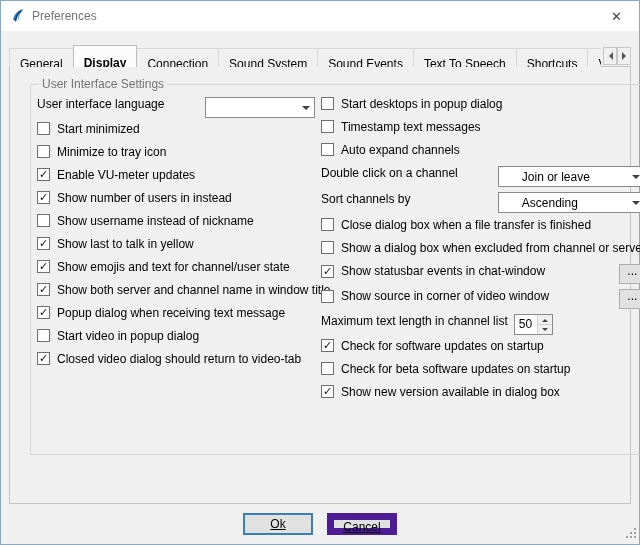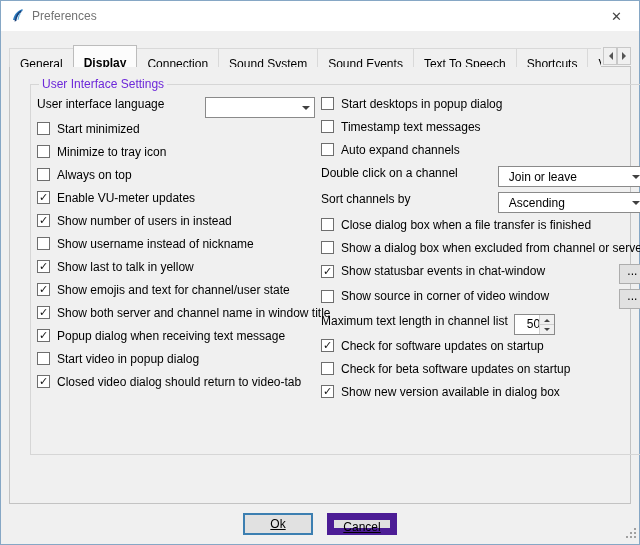--- a/index.html
+++ b/index.html
@@ -21,47 +21,47 @@
   .tab.selected { height:22px; line-height:20px; background:#fcfcfc; border-color:#bcbcbc; position:relative; z-index:2;font-weight:bold; }
   .tabscroll { position:absolute; right:0; bottom:2px; display:flex; }
   .tabscroll button { width:14px; height:18px; border:1px solid #c8c8c8; background:#f0f0f0; display:flex; align-items:center; justify-content:center; cursor:pointer; padding:0; }
   .tri-left { width:0; height:0; border:4px solid transparent; border-right-color:#555; margin-left:-3px; }
   .tri-right { width:0; height:0; border:4px solid transparent; border-left-color:#555; margin-right:-3px; }
 
   
   .pane { margin:0 8px; margin-top:-1px; border:1px solid #c3c3c3; background:#f0f0f0; height:438px; flex:none; }
 
   fieldset.groupbox { border:1px solid #d6d6d6; margin:10px 20px; height:378px; padding:4px 6px 0 6px; }
-  fieldset.groupbox legend { padding:0 3px; margin-left:2px; font-size:12px; color:#6d28d9; }
+  fieldset.groupbox legend { padding:0 3px; margin-left:2px; font-size:12px; color:#737373; }
 
   .columns { display:flex; margin-top:2px; }
   .col-left { width:278px; }
   .col-right { flex:1; margin-left:6px; }
 
   .row { display:flex; align-items:flex-start; height:23px; }
   .row.combo-row { height:26px; }
   .row.lang-row { height:25px; }
   .lbl { white-space:nowrap; }
 
   
   .check-row { cursor:pointer; }
   .cb { width:13px; height:13px; background:#fff; border:1px solid #6e6e6e; flex:none; font:bold 11px/11px "DejaVu Sans",sans-serif; text-align:center; color:#111; overflow:hidden; }
   .cb + .lbl { margin-left:7px; }
 
   
   .combo { height:21px; background:#fff; border:1px solid #8a8a8a; display:flex; align-items:center; cursor:pointer; flex:none; }
-  .combo-value { flex:1; padding:0 10px; white-space:nowrap; overflow:hidden; }
+  .combo-value { flex:1; padding:0 23px; white-space:nowrap; overflow:hidden; }
   .combo-arrow { width:17px; align-self:stretch; display:flex; align-items:center; justify-content:center; }
   .combo-arrow::after { content:""; width:0; height:0; border:4px solid transparent; border-top-color:#404040; margin-top:4px; }
   .combo.w-lang { width:110px; margin-left:auto; }
   .combo.w-right { width:148px; margin-left:auto; }
 
   
   .spin { display:inline-flex; height:21px; border:1px solid #8a8a8a; background:#fff; margin-left:6px; flex:none; }
-  .spin-value { width:22px; padding:2px 12px; }
+  .spin-value { width:22px; padding:2px 4px; }
   .spin-btns { width:15px; display:flex; flex-direction:column; border-left:1px solid #cfcfcf; }
   .spin-btns button { flex:1; border:none; background:#f0f0f0; cursor:pointer; display:flex; align-items:center; justify-content:center; padding:0; }
   .spin-btns button + button { border-top:1px solid #cfcfcf; }
   .tri-up { width:0; height:0; border:3px solid transparent; border-bottom-color:#444; margin-top:-2px; }
   .tri-down { width:0; height:0; border:3px solid transparent; border-top-color:#444; margin-bottom:-2px; }
 
   
   .more-btn { margin-left:auto; width:27px; height:20px; border:1px solid #adadad; background:#e1e1e1; font-size:12px; line-height:8px; padding-bottom:6px; cursor:pointer; flex:none; font-family:"Liberation Sans",sans-serif; }
 
   
@@ -126,24 +126,20 @@
 
           <label class="row check-row">
             <span class="cb"></span>
             <span class="lbl">Start minimized</span>
           </label>
           <label class="row check-row">
             <span class="cb"></span>
             <span class="lbl">Minimize to tray icon</span>
           </label>
           <label class="row check-row">
-            <span class="cb"></span>
-            <span class="lbl">Always on top</span>
-          </label>
-          <label class="row check-row">
             <span class="cb checked">✓</span>
             <span class="lbl">Enable VU-meter updates</span>
           </label>
           <label class="row check-row">
             <span class="cb checked">✓</span>
             <span class="lbl">Show number of users in instead</span>
           </label>
           <label class="row check-row">
             <span class="cb"></span>
             <span class="lbl">Show username instead of nickname</span>

